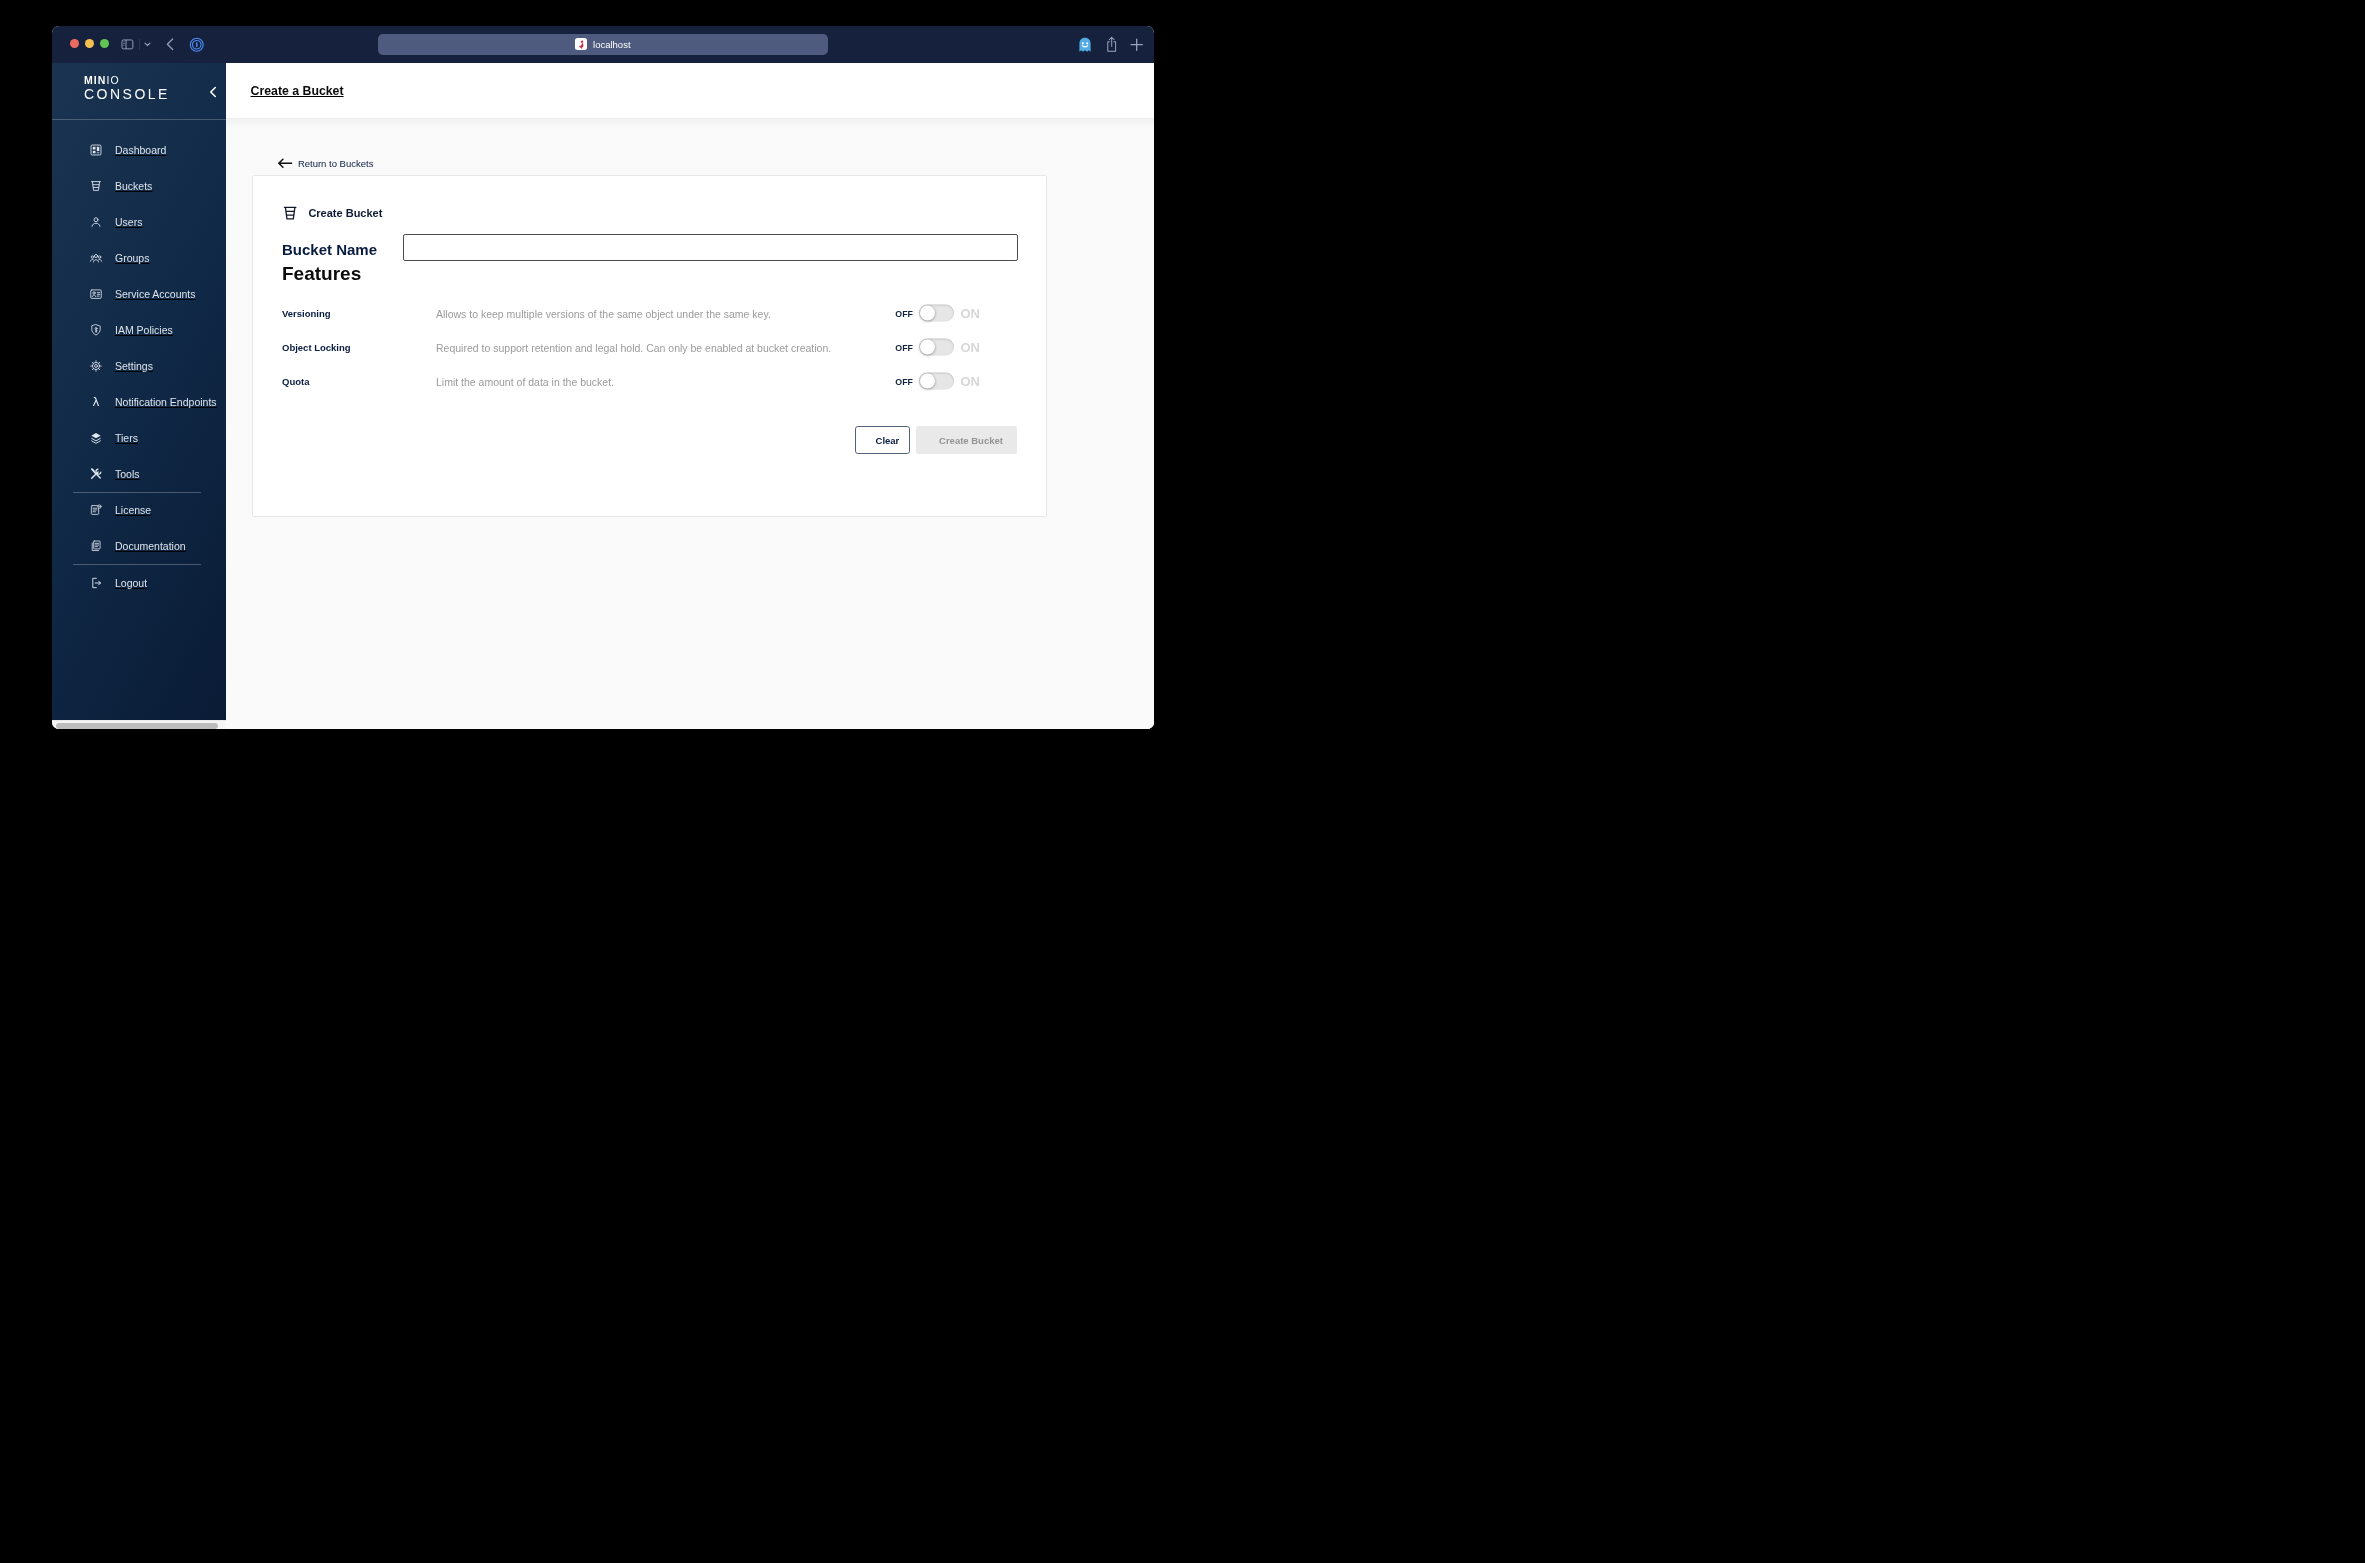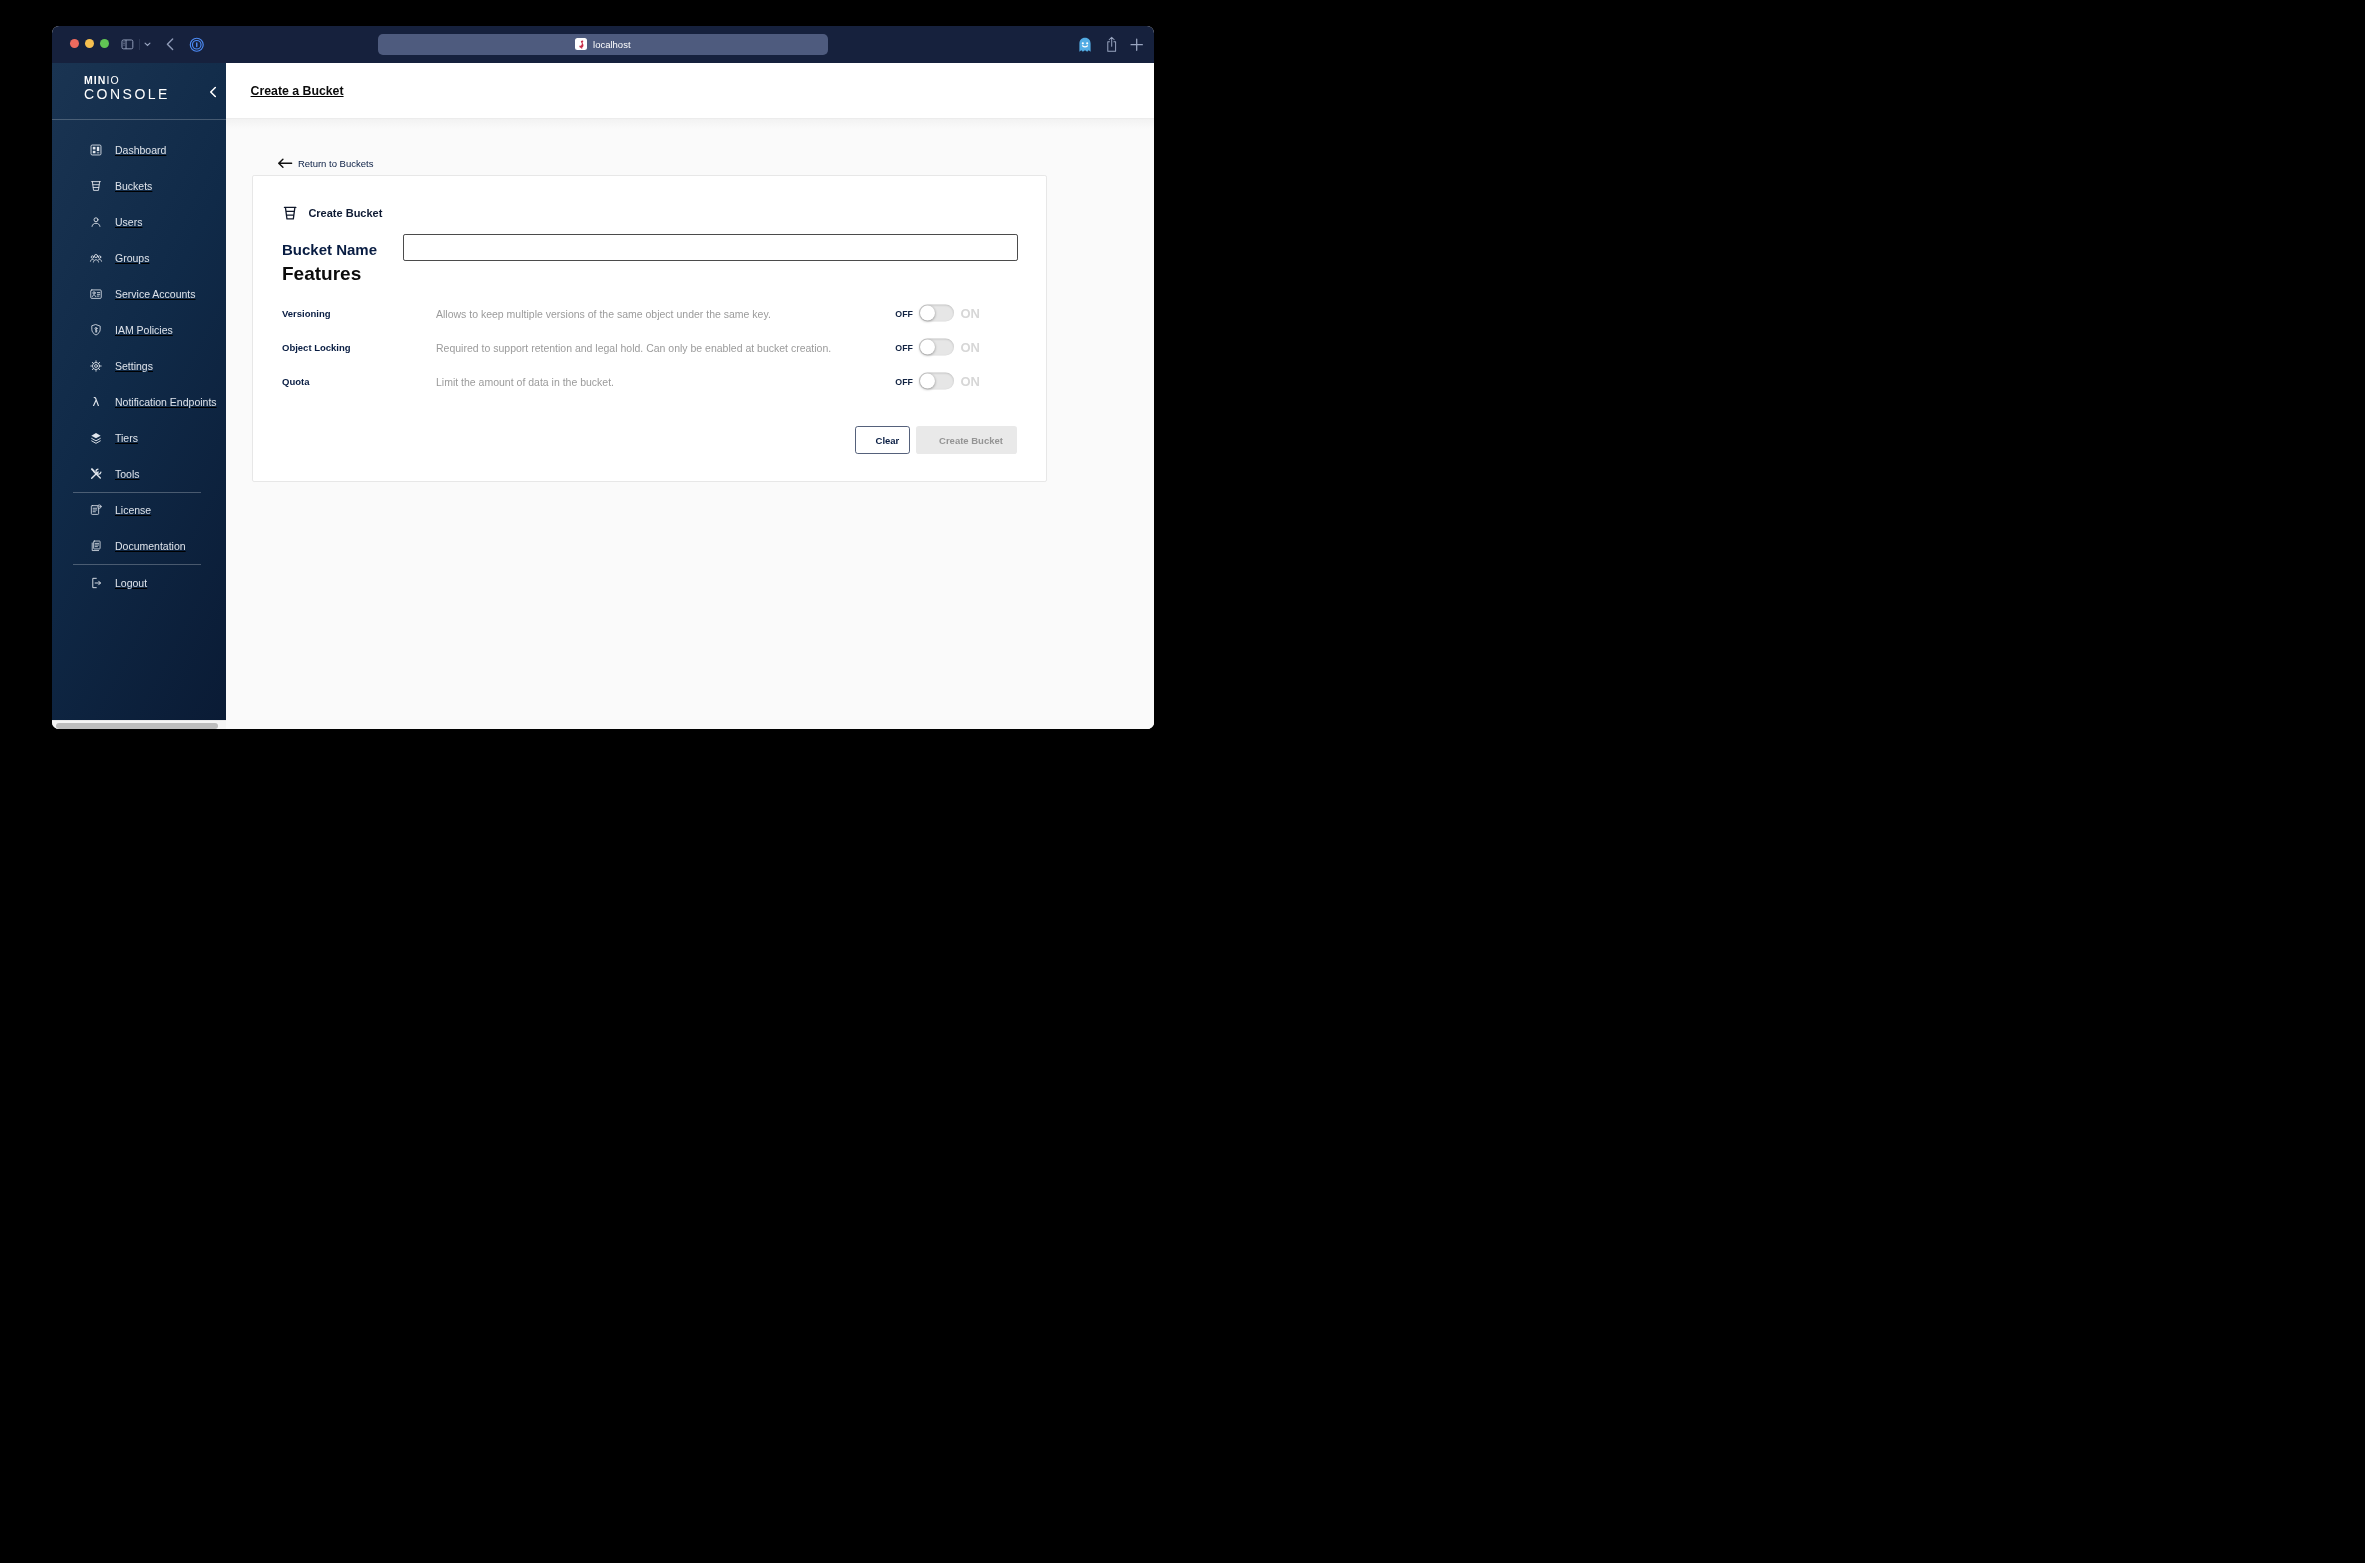--- a/index.html
+++ b/index.html
@@ -53,21 +53,21 @@
   .main-col { flex:1; display:flex; flex-direction:column; background:#FAFAFA; }
   .page-header { height:56px; background:#fff; border-bottom:0.7px solid #ECECEC;
                  display:flex; align-items:center; padding-left:24.6px; }
   .page-header h1 { font-size:12.3px; font-weight:700; color:#0B0B0B; }
   .content { position:relative; flex:1;
              background:linear-gradient(#F2F2F2, #FAFAFA 9.8px); }
 
   .back-link { position:absolute; left:51px; top:39px; display:flex; align-items:center; gap:4.9px;
                color:#081C42; font-size:9.5px; text-decoration:none; cursor:pointer; }
 
-  .card { position:absolute; left:26px; top:56px; width:795px; height:307px;
+  .card { position:absolute; left:26px; top:56px; width:795px; height:342px;
           background:#fff; border:0.7px solid #E7E7E7; border-radius:2.1px; }
   .card-title { position:absolute; left:28px; top:28px; display:flex; align-items:center; gap:9.1px;
                 font-size:11px; font-weight:700; color:#0E1A33; }
   .field-label { position:absolute; left:29px; top:65px; font-size:15px; font-weight:700; color:#081C42; }
   .name-input { position:absolute; left:150px; top:58px; width:615px; height:27.4px;
                 border:0.7px solid #4B4B4B; border-radius:2.1px; background:#fff;
                 font-size:9.8px; padding:0 8.4px; font-family:"Liberation Sans",sans-serif; }
   .features-h { position:absolute; left:29px; top:87px; font-size:19px; font-weight:700; color:#0C0C0C; }
 
   .rows { position:absolute; left:0; top:120px; width:100%; }

